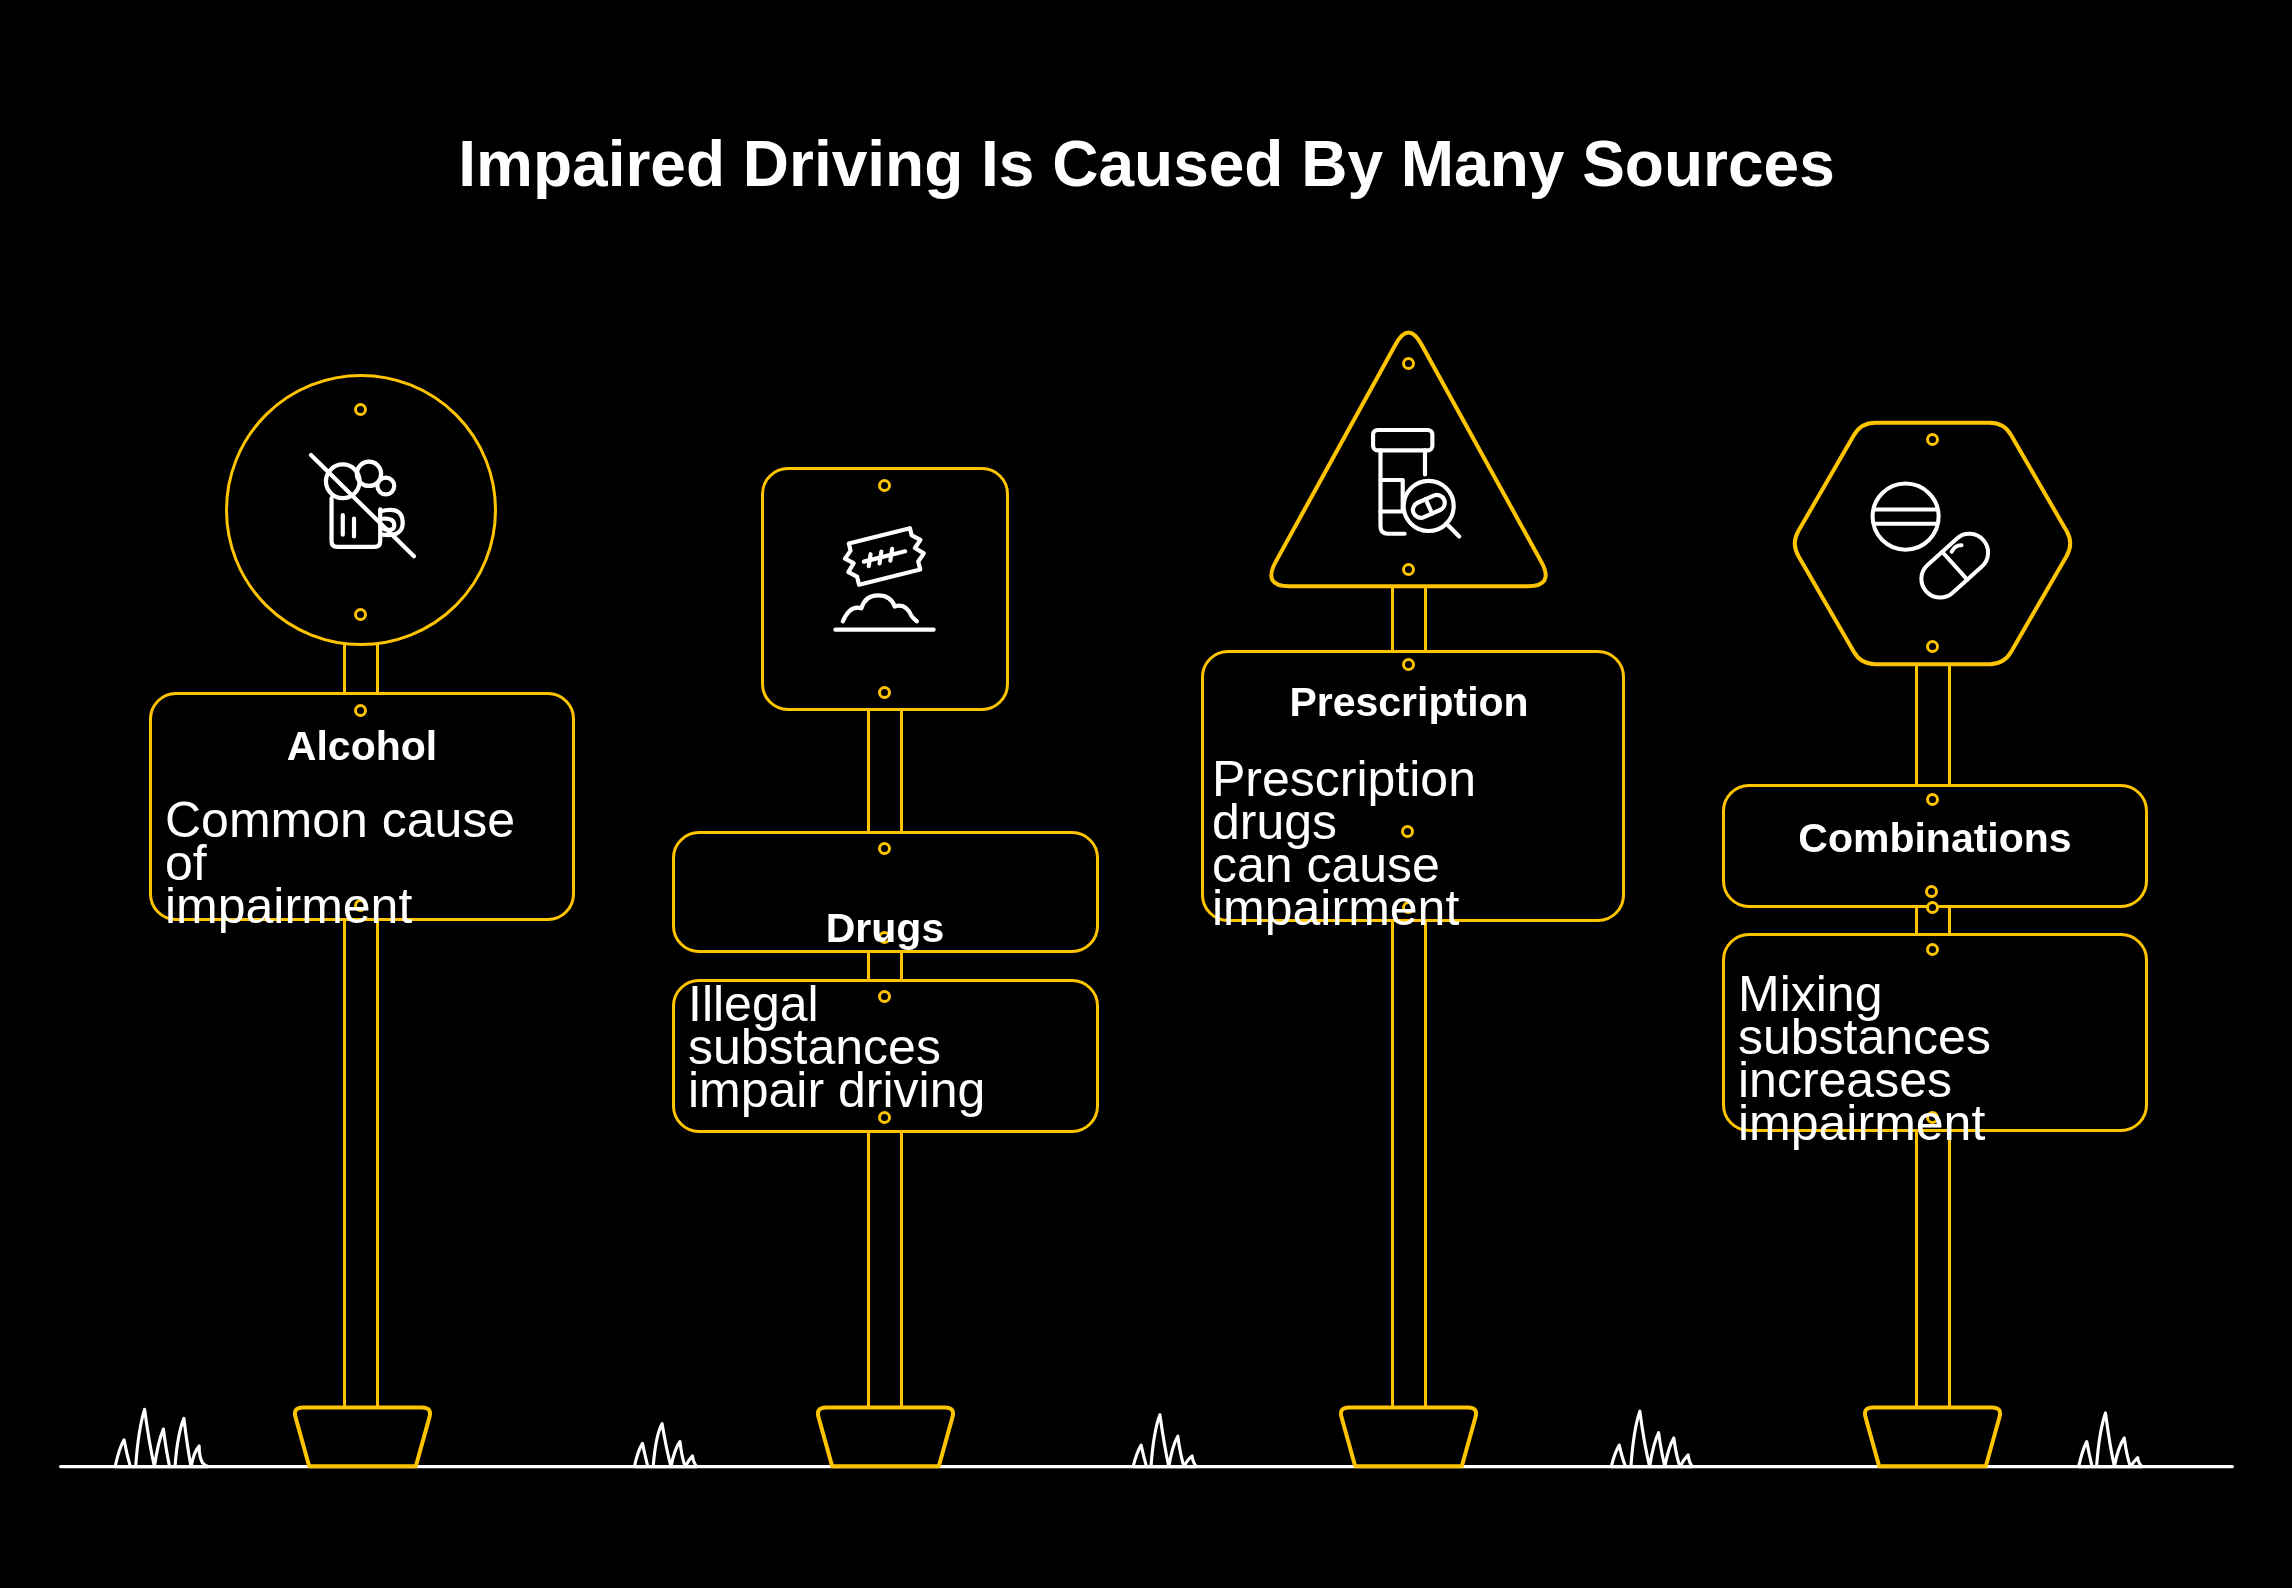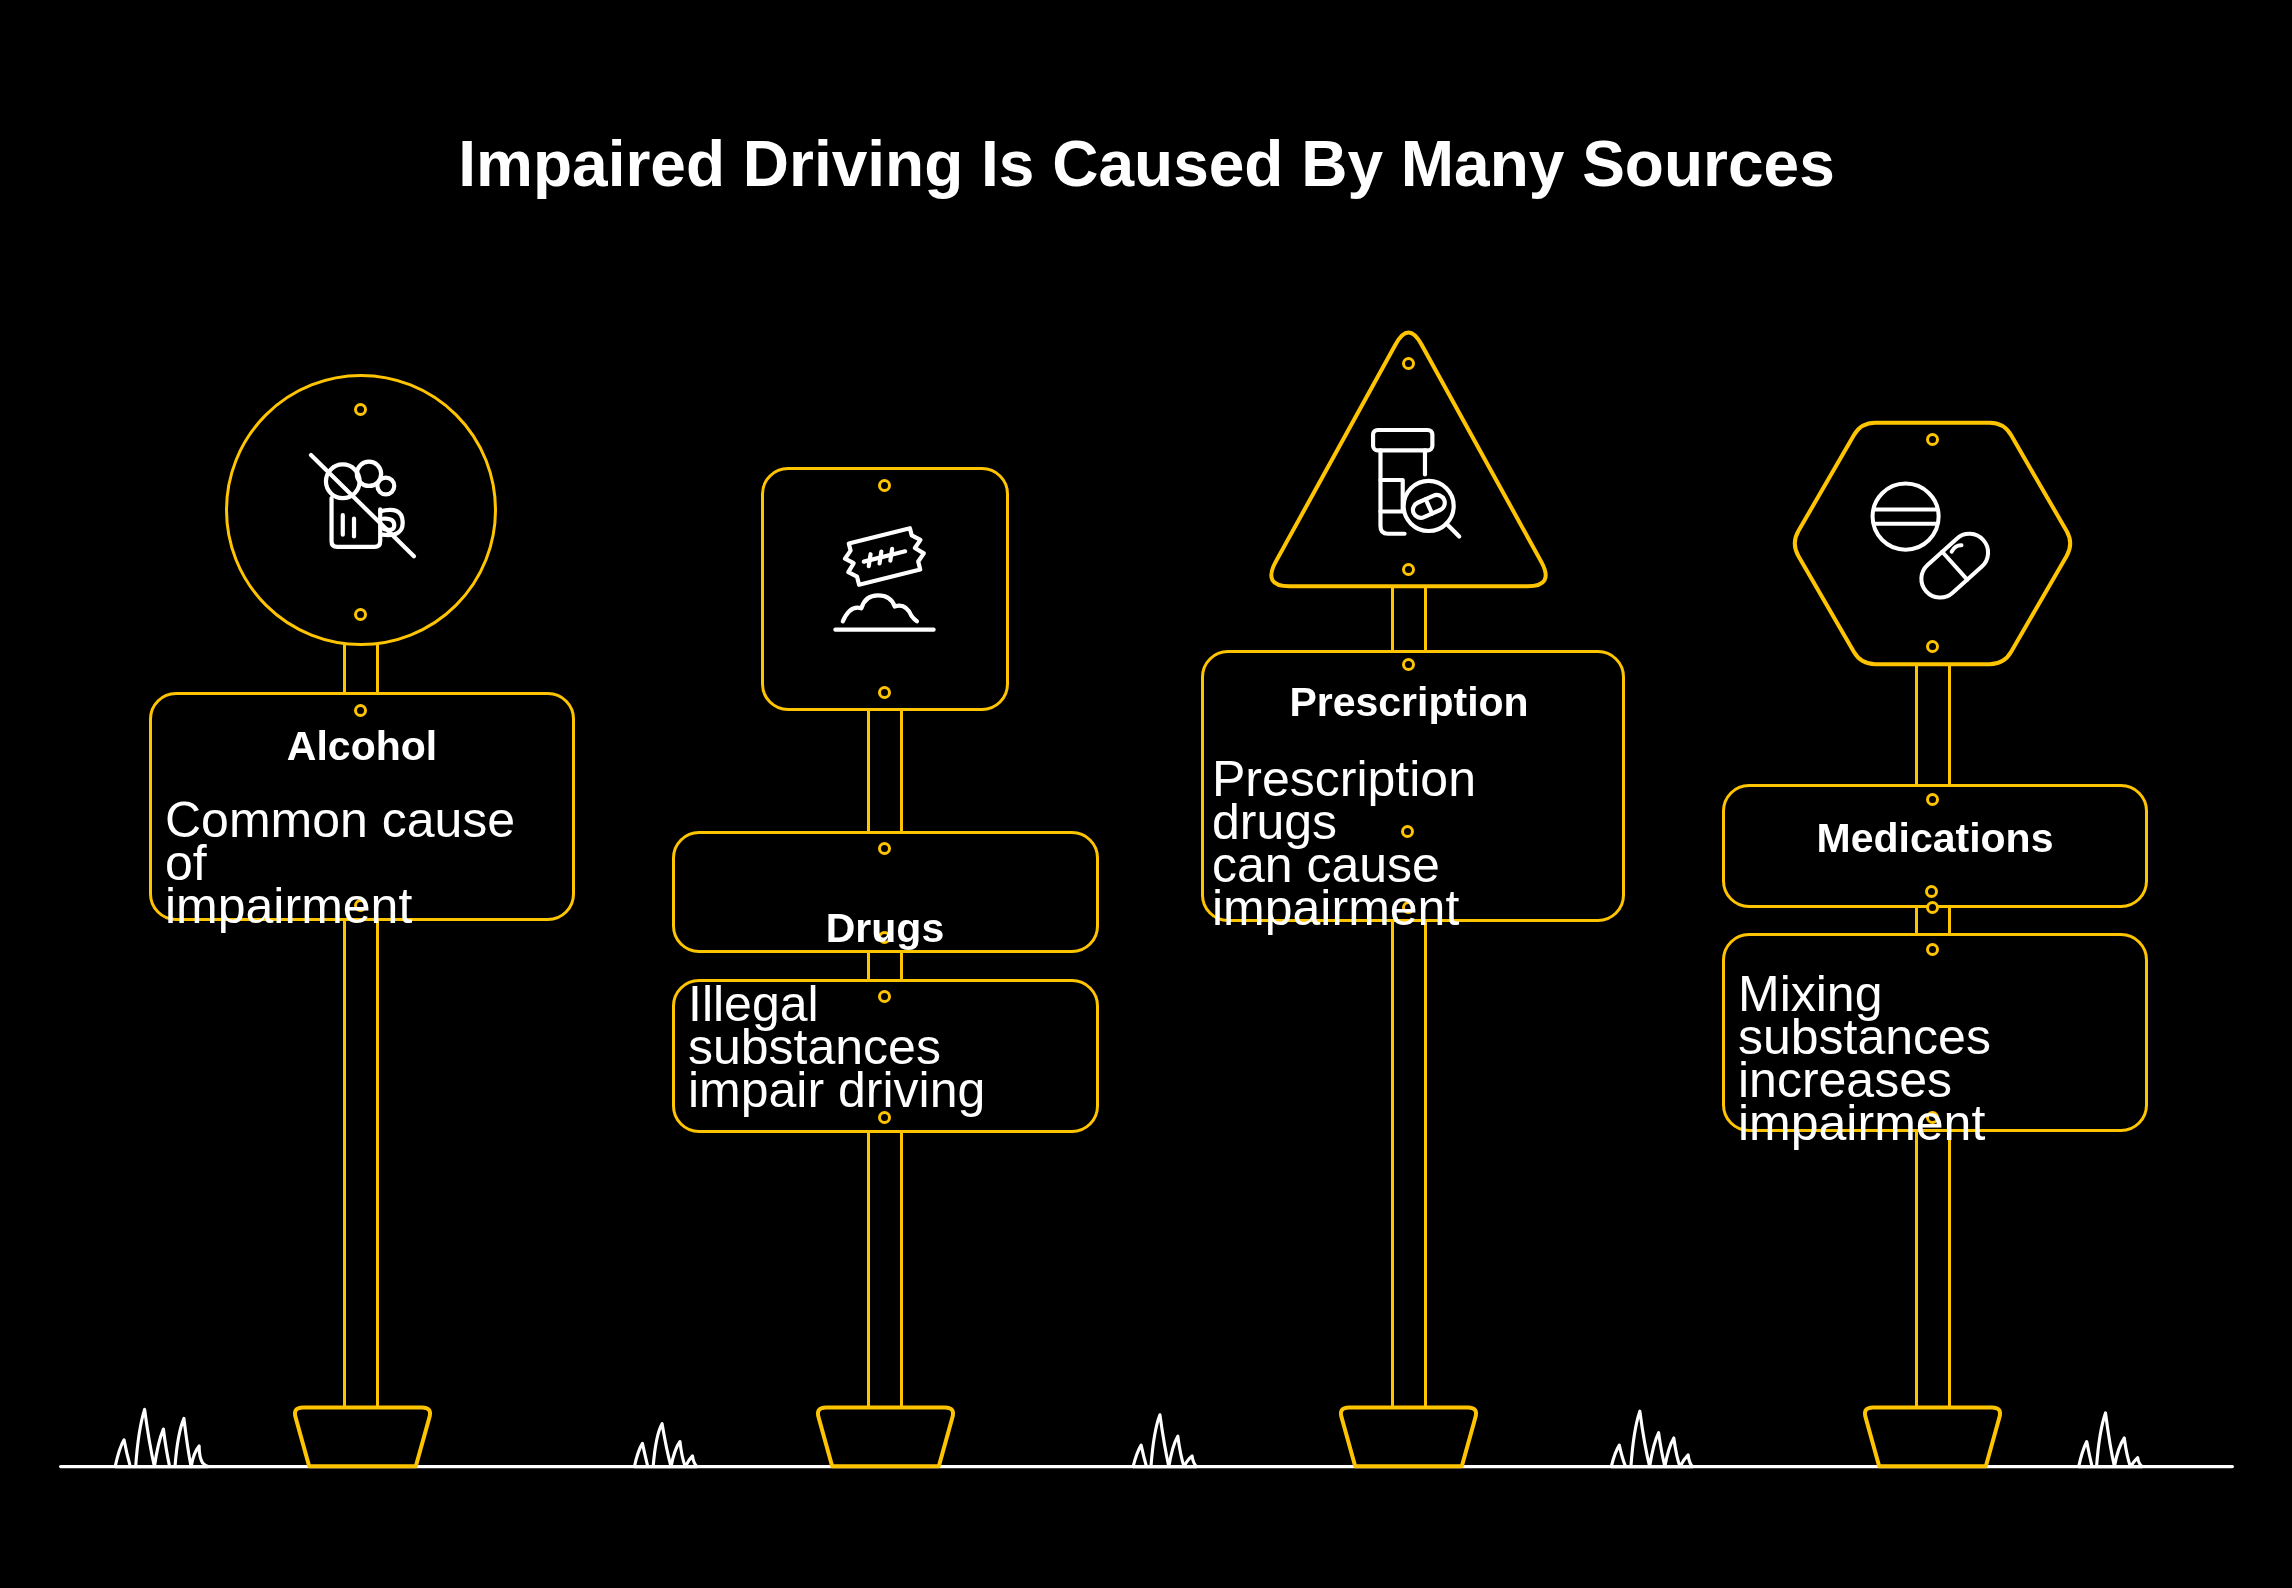--- a/index.html
+++ b/index.html
@@ -195,21 +195,21 @@
     <div class="panel" style="left:1722px;top:933px;width:426px;height:199px;"></div>
 
     <div class="bolt" style="left:1926px;top:433px;"></div>
     <div class="bolt" style="left:1926px;top:640px;"></div>
     <div class="bolt" style="left:1926px;top:793px;"></div>
     <div class="bolt" style="left:1925px;top:885px;"></div>
     <div class="bolt" style="left:1926px;top:901px;"></div>
     <div class="bolt" style="left:1926px;top:943px;"></div>
     <div class="bolt" style="left:1926px;top:1111px;"></div>
 
-    <div class="sign-title" style="left:1738px;top:818px;width:394px;">Medications</div>
+    <div class="sign-title" style="left:1738px;top:818px;width:394px;">Combinations</div>
     <div class="sign-body" style="left:1738px;top:973px;width:394px;">Mixing substances
 increases
 impairment</div>
 
     <svg class="base" style="left:1852px;top:1404px;" width="161" height="64" viewBox="0 0 180 72">
       <path d="M30,70 L15,16 Q11,4 23,4 L157,4 Q169,4 165,16 L150,70 Z"></path>
     </svg>
   </div>
 
 </div>

